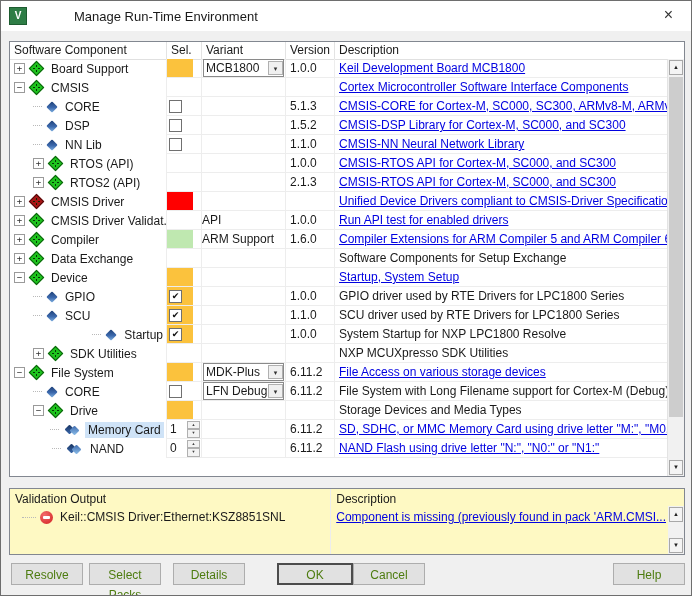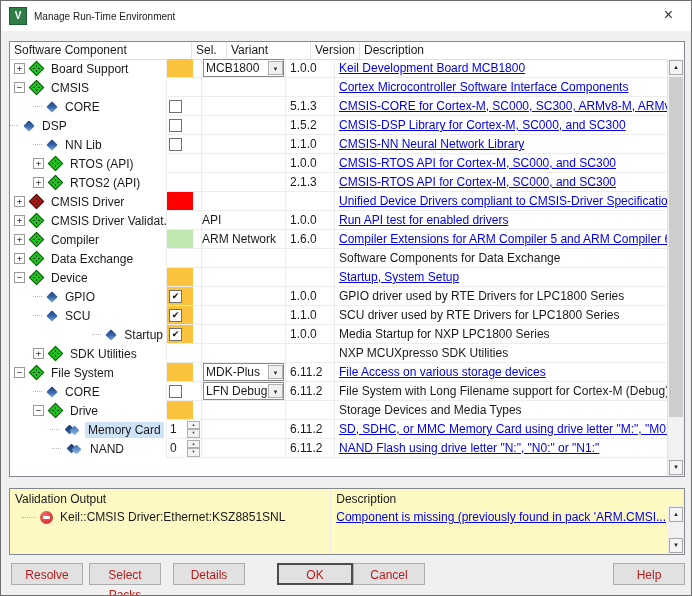--- a/index.html
+++ b/index.html
@@ -1,26 +1,26 @@
 <!DOCTYPE html>
 <html><head>
 <meta charset="utf-8">
 <style>
   html,body{margin:0;padding:0;background:#d8d8d8;font-family:"Liberation Sans",sans-serif;font-size:12px;color:#1a1a1a;}
   .window{position:relative;width:692px;height:596px;background:#f0f0f0;border:1px solid #6e6e6e;box-sizing:border-box;overflow:hidden;}
   
   .titlebar{position:absolute;left:0;top:0;right:0;height:30px;background:#ffffff;display:flex;align-items:center;padding-left:8px;box-sizing:border-box;}
   .appicon{width:16px;height:16px;background:#2e7d46;border:1px solid #1d5c30;color:#fff;font-size:10px;font-weight:bold;text-align:center;line-height:15px;margin-right:7px;flex:none;}
-  .title{font-size:10px;}
+  .title{font-size:13px;margin-left:40px;}
   .closebtn{position:absolute;right:0;top:0;width:45px;height:29px;text-align:center;line-height:28px;font-size:16px;color:#333;}
   
   .table-panel{position:absolute;left:8px;top:40px;width:676px;height:436px;background:#fff;border:1px solid #828790;box-sizing:border-box;}
   .thead{position:absolute;left:0;right:0;top:0;height:17px;display:flex;border-bottom:1px solid #e0e0e0;background:#fff;}
   .hcell{box-sizing:border-box;padding:1px 0 0 4px;border-right:1px solid #e3e3e3;overflow:hidden;white-space:nowrap;}
-  .h0{width:182px}.h1{width:35px}.h2{width:84px}.h3{width:49px}.h4{flex:1;border-right:none}
+  .h0{width:157px}.h1{width:35px}.h2{width:84px}.h3{width:49px}.h4{flex:1;border-right:none}
   .tbody{position:absolute;left:0;right:16px;top:17px;bottom:0;overflow:hidden;}
   .trow{display:flex;height:19px;align-items:stretch;}
   .cell{box-sizing:border-box;border-right:1px solid #ededed;border-bottom:1px solid #ededed;display:flex;align-items:center;overflow:hidden;white-space:nowrap;}
   .c0{width:157px;border-bottom:none;}
   .c1{width:35px;padding:0;}
   .c2{width:84px;}
   .c3{width:49px;padding-left:4px;text-align:center;}
   .c4{flex:1;padding-left:4px;border-right:none;}
   .link{color:#0202e0;text-decoration:underline;}
   
@@ -59,21 +59,21 @@
   .val-left{width:334px;border-right:1px solid #ededed;box-sizing:border-box;padding-top:3px;}
   .val-right{flex:1;position:relative;padding-top:3px;}
   .val-header{padding-left:5px;margin-bottom:4px;}
   .val-item{display:flex;align-items:center;padding-left:12px;}
   .vconn{width:14px;}
   .err-icon{width:13px;height:13px;border-radius:50%;background:radial-gradient(circle at 35% 30%,#f26a6a,#d22020);flex:none;margin-right:7px;position:relative;}
   .err-bar{position:absolute;left:3px;top:5px;width:7px;height:3px;background:#fff;border-radius:1px;}
   .val-desc{padding-left:5px;white-space:nowrap;overflow:hidden;margin-right:18px;}
   .vscroll2{position:absolute;top:17px;right:0;bottom:0;width:16px;background:#f1f1f1;}
   
-  .btn{position:absolute;top:562px;height:22px;background:#e1e1e1;border:1px solid #adadad;font-family:"Liberation Sans",sans-serif;font-size:12px;color:#b91c1c;text-align:center;line-height:20px;box-sizing:border-box;}
+  .btn{position:absolute;top:562px;height:22px;background:#e1e1e1;border:1px solid #adadad;font-family:"Liberation Sans",sans-serif;font-size:12px;color:#4d7c0f;text-align:center;line-height:20px;box-sizing:border-box;}
   .btn.default{border:2px solid #4c4c4c;line-height:18px;}
   .b-resolve{left:10px;width:72px}
   .b-selectpacks{left:88px;width:72px}
   .b-details{left:172px;width:72px}
   .b-ok{left:276px;width:76px}
   .b-cancel{left:352px;width:72px}
   .b-help{left:612px;width:72px}
 </style>
 </head>
 <body>
@@ -144,21 +144,21 @@
           </div>
           <div class="cell c2"></div>
           <div class="cell c3">
             <span>5.1.3</span>
           </div>
           <div class="cell c4">
             <span class="link">CMSIS-CORE for Cortex-M, SC000, SC300, ARMv8-M, ARMv8...</span>
           </div>
         </div>
         <div class="trow">
-          <div class="cell c0" style="">
+          <div class="cell c0" style="padding-left: 23px;">
             <span class="conn"></span>
             <span class="ic blue-diamond"></span>
             <span class="lbl">DSP</span>
           </div>
           <div class="cell c1">
             <div class="fill">
               <span class="cb"></span>
             </div>
           </div>
           <div class="cell c2"></div>
@@ -255,42 +255,42 @@
         <div class="trow">
           <div class="cell c0" style="padding-left: 4px;">
             <span class="exp">+</span>
             <span class="ic green-diamond"></span>
             <span class="lbl">Compiler</span>
           </div>
           <div class="cell c1">
             <div class="fill" style="background: rgb(191, 232, 176);"></div>
           </div>
           <div class="cell c2">
-            <span>ARM Network</span>
+            <span>ARM Support</span>
           </div>
           <div class="cell c3">
             <span>1.6.0</span>
           </div>
           <div class="cell c4">
             <span class="link">Compiler Extensions for ARM Compiler 5 and ARM Compiler 6</span>
           </div>
         </div>
         <div class="trow">
           <div class="cell c0" style="padding-left: 4px;">
             <span class="exp">+</span>
             <span class="ic green-diamond"></span>
             <span class="lbl">Data Exchange</span>
           </div>
           <div class="cell c1"></div>
           <div class="cell c2"></div>
           <div class="cell c3">
             <span></span>
           </div>
           <div class="cell c4">
-            <span>Software Components for Data Exchange</span>
+            <span>Software Components for Setup Exchange</span>
           </div>
         </div>
         <div class="trow">
           <div class="cell c0" style="padding-left: 4px;">
             <span class="exp">−</span>
             <span class="ic green-diamond"></span>
             <span class="lbl">Device</span>
           </div>
           <div class="cell c1">
             <div class="fill" style="background: rgb(251, 194, 61);"></div>
@@ -350,21 +350,21 @@
           <div class="cell c1">
             <div class="fill" style="background: rgb(251, 194, 61);">
               <span class="cb">✔</span>
             </div>
           </div>
           <div class="cell c2"></div>
           <div class="cell c3">
             <span>1.0.0</span>
           </div>
           <div class="cell c4">
-            <span>Media Startup for NXP LPC1800 Series</span>
+            <span>System Startup for NXP LPC1800 Resolve</span>
           </div>
         </div>
         <div class="trow">
           <div class="cell c0" style="padding-left: 23px;">
             <span class="exp">+</span>
             <span class="ic green-diamond"></span>
             <span class="lbl">SDK Utilities</span>
           </div>
           <div class="cell c1"></div>
           <div class="cell c2"></div>

